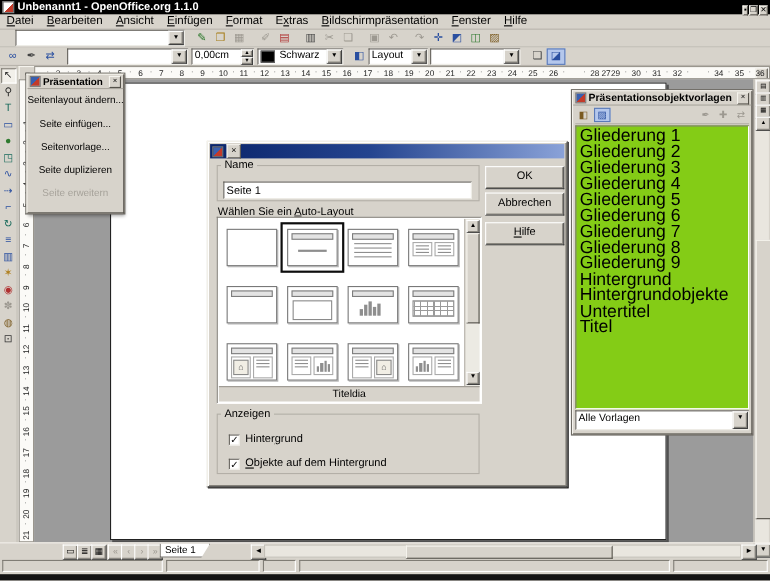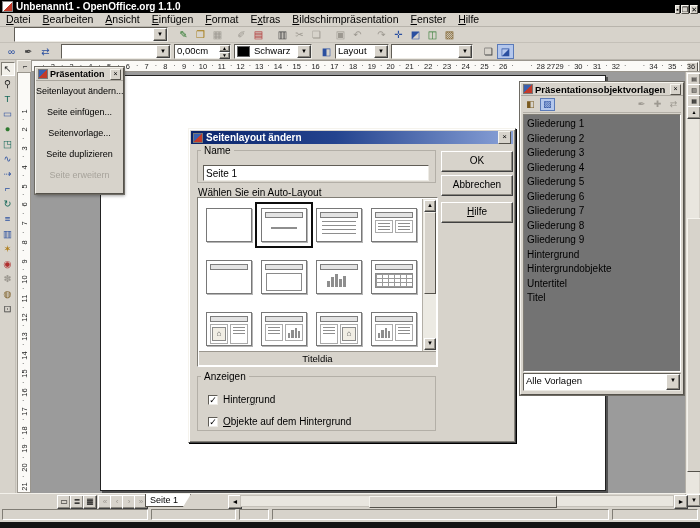--- a/index.html
+++ b/index.html
@@ -53,21 +53,21 @@
   .left-toolbar{left:0;top:60px;width:16px;height:433px;display:flex;flex-direction:column;align-items:center;padding-top:2px;box-sizing:border-box;gap:1px;border-right:1px solid #c4c0b8}
   .lt-icon{width:14px;height:14px;font-size:9.5px;line-height:14px;text-align:center;flex:0 0 auto}
   .lt-icon.pressed{background:#f2f0ea;border:1px solid;border-color:#807d75 #fff #fff #807d75;box-sizing:border-box;line-height:12px}
   .lt-icon.disabled{color:#9c9890}
 
   
   .workspace{left:31px;top:72px;width:654px;height:421px;background:#9b9b9b}
   .page{position:absolute;left:69px;top:3px;width:504px;height:414px;background:#fff;border:1px solid #222;box-shadow:2px 2px 0 rgba(20,20,20,.55)}
 
   
-  .palette{left:35px;top:67px;width:87px;height:125px;background:#d7d3cb;border:1px solid;border-color:#f5f3ed #55524b #55524b #f5f3ed;box-shadow:0 0 0 1px #6e6b64,1px 2px 3px rgba(0,0,0,.35);z-index:6}
+  .palette{left:24px;top:67px;width:87px;height:125px;background:#d7d3cb;border:1px solid;border-color:#f5f3ed #55524b #55524b #f5f3ed;box-shadow:0 0 0 1px #6e6b64,1px 2px 3px rgba(0,0,0,.35);z-index:6}
   .pal-title{height:12px;display:flex;align-items:center;gap:2px;padding:0 2px;border-bottom:1px solid #aaa69e}
   .pal-title .txt{font-size:9px;font-weight:bold;flex:1;white-space:nowrap}
   .mini-icon{width:8px;height:8px;background:linear-gradient(135deg,#3a5fae 50%,#c23a2a 50%);border:1px solid #777;flex:0 0 auto}
   .mini-close{width:9px;height:9px;font-size:7px;line-height:8px;text-align:center;flex:0 0 auto}
   .pal-item{height:21px;line-height:21px;text-align:center;font-size:9px;white-space:nowrap}
   .pal-item.disabled{color:#a7a39b}
 
   
   .dialog{left:188px;top:128px;width:328px;height:315px;background:#d7d3cb;border:1px solid;border-color:#f5f3ed #404040 #404040 #f5f3ed;box-shadow:inset 1px 1px 0 #fff,inset -1px -1px 0 #85827a,1px 1px 0 #000;z-index:7;box-sizing:border-box}
   .dlg-title{height:13px;margin:2px;background:linear-gradient(90deg,#0a246a 0%,#24448f 45%,#8aa2d8 100%);color:#fff;display:flex;align-items:center;gap:3px;padding:0 2px}
@@ -112,21 +112,21 @@
   .t-img{height:12px;margin:2px 1px 0;border:1px solid #8a8a8a;background:#f1eee5;font-size:8px;line-height:11px;text-align:center;color:#555}
   .t-box{height:16px;margin:3px 4px 0;border:1px solid #8a8a8a}
 
   
   .stylist{left:520px;top:82px;width:164px;height:313px;background:#d7d3cb;border:1px solid;border-color:#f5f3ed #55524b #55524b #f5f3ed;box-shadow:0 0 0 1px #6e6b64;z-index:6;box-sizing:border-box}
   .st-toolbar{position:absolute;left:2px;top:13px;right:2px;height:16px;display:flex;align-items:center;gap:2px;border-bottom:1px solid #b3afa7}
   .st-icon{width:15px;height:13px;font-size:9px;line-height:13px;text-align:center}
   .st-icon.pressed{background:#b4c7ec;border:1px solid #5a7ab8;box-sizing:border-box;line-height:11px}
   .st-icon.disabled{color:#9c9890}
   .st-right{margin-left:auto;display:flex;gap:1px}
-  .st-list{position:absolute;left:2px;top:31px;right:2px;bottom:22px;background:#737373;font-size:10px;padding:2px 3px;overflow:hidden}
+  .st-list{position:absolute;left:2px;top:31px;right:2px;bottom:22px;background:#84cc16;font-size:16px;padding:2px 3px;overflow:hidden}
   .st-item{height:14.5px;line-height:14.5px;white-space:nowrap}
   .st-combo{position:absolute;left:2px;bottom:3px;right:2px;height:16px}
 
   
   .vscroll{left:685px;top:72px;width:14px;height:435px;background:#e9e6df;border-left:1px solid #b3afa7;box-sizing:border-box}
   .vs-btn{position:absolute;left:1px;width:12px;height:11px;font-size:6px;line-height:10px;text-align:center}
   .vs-thumb{position:absolute;left:1px;top:146px;width:12px;height:252px}
   .vs-down{position:absolute;left:1px;bottom:0;width:12px;height:11px;font-size:6px;line-height:10px;text-align:center}
 
   
@@ -396,21 +396,20 @@
         <div class="pal-item">Seite einfügen...</div>
         <div class="pal-item">Seitenvorlage...</div>
         <div class="pal-item">Seite duplizieren</div>
         <div class="pal-item disabled">Seite erweitern</div>
       </div>
   </div>
 
   <div class="abs dialog">
     <div class="dlg-title">
       <span class="mini-icon"></span>
-      <span class="txt">Seitenlayout ändern</span>
       <span class="dlg-close raised">×</span>
     </div>
     <fieldset class="grp name-grp">
       <legend>Name</legend>
       <input class="name-input inputb" type="text" value="Seite 1" style="">
     </fieldset>
     <div class="abs choose-label" id="chooseLabel">Wählen Sie ein <u>A</u>uto-Layout</div>
     <div class="abs grid-box sunken">
       <div class="layout-grid" id="layoutGrid">
           <div class="cell">

